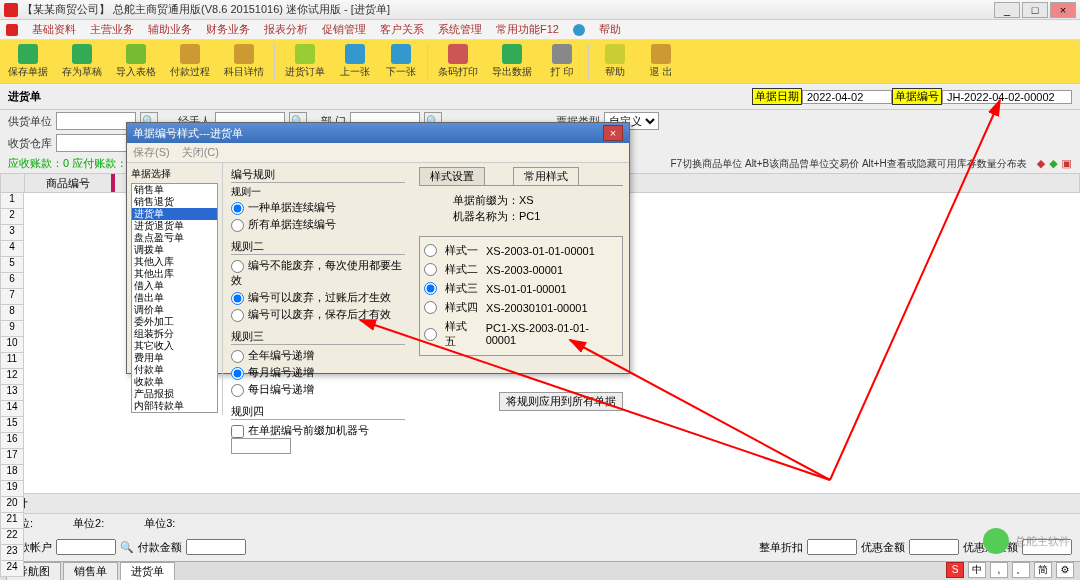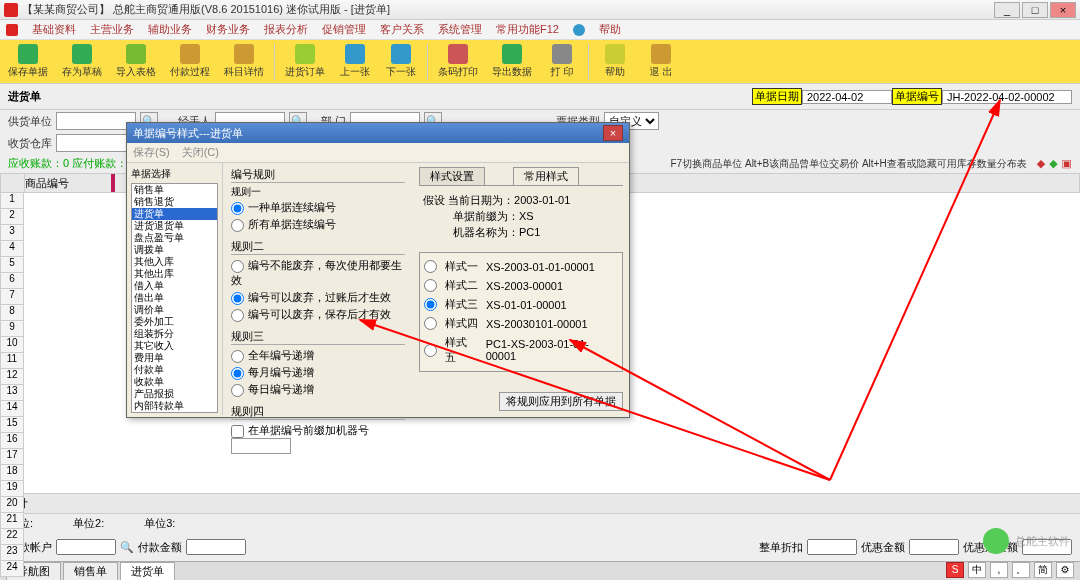--- a/index.html
+++ b/index.html
@@ -21,34 +21,34 @@
 .tag { background: #ff0; border: 1px solid #333; padding: 0 2px; font-size: 11px; font-weight: normal; }
 .val { background: #fff; border: 1px solid #999; padding: 0 4px; font-size: 11px; font-weight: normal; min-width: 90px; display: inline-block; }
 .form-row { background: #eee; padding: 2px 8px; display: flex; align-items: center; gap: 4px; }
 .form-row label { color: #333; }
 .form-row input { border: 1px solid #999; height: 18px; padding: 0 2px; background: #fff; }
 .form-row .qbtn { width: 18px; height: 18px; border: 1px solid #999; background: #eee; cursor: pointer; text-align: center; line-height: 16px; }
 .hints { font-size: 10px; color: #333; margin-left: auto; }
 .grid-area { background: #fff; height: 320px; position: relative; }
 .grid-head { background: #e8e8e8; border: 1px solid #ccc; display: flex; }
 .grid-head .rh { width: 24px; border-right: 1px solid #ccc; height: 18px; }
-.grid-head .ch { width: 90px; border-right: 4px solid #be185d; text-align: left; height: 18px; line-height: 18px; }
+.grid-head .ch { width: 90px; border-right: 4px solid #be185d; text-align: center; height: 18px; line-height: 18px; }
 .grid-body { display: flex; }
 .rownums { width: 24px; }
 .rownums div { height: 16px; border: 1px solid #ccc; border-top: none; text-align: center; font-size: 10px; background: #f4f4f4; }
 .cells { flex: 1; }
 .sum-row { background: #e8e8e8; border-top: 1px solid #ccc; padding: 2px 6px; }
 .unit-row { background: #eee; padding: 2px 8px; display: flex; gap: 40px; border-top: 1px solid #ccc; }
 .bottom-form { background: #eee; padding: 6px 8px; display: flex; align-items: center; gap: 4px; }
 .tabs-footer { background: #ddd; padding: 0 6px; display: flex; gap: 2px; border-top: 1px solid #aaa; }
 .tabs-footer .tab { background: #eee; border: 1px solid #aaa; padding: 1px 10px; cursor: pointer; }
 .tabs-footer .tab.active { background: #fff; }
 
 
-.modal { position: absolute; left: 126px; top: 122px; width: 504px; height: 296px; background: #f0ece0; border: 1px solid #666; box-shadow: 2px 2px 6px rgba(0,0,0,.3); z-index: 50; }
+.modal { position: absolute; left: 126px; top: 122px; width: 504px; height: 252px; background: #f0ece0; border: 1px solid #666; box-shadow: 2px 2px 6px rgba(0,0,0,.3); z-index: 50; }
 .modal .mtitle { background: linear-gradient(#5a8fd8,#3a6fb8); color: #fff; height: 20px; display: flex; align-items: center; padding: 0 6px; }
 .modal .mtitle .t { flex: 1; }
 .modal .mtitle .x { width: 20px; height: 16px; background: #c44; text-align: center; line-height: 14px; cursor: pointer; border: 1px solid #833; }
 .modal .mtool { padding: 2px 6px; display: flex; gap: 12px; border-bottom: 1px solid #ccc; background: #f4f0e4; }
 .modal .mtool span { color: #888; cursor: pointer; }
 .modal .mbody { display: flex; height: 252px; }
 .modal .left { width: 96px; border-right: 1px solid #ccc; padding: 4px; }
 .modal .left .hdr { font-size: 10px; margin-bottom: 2px; }
 .modal .listbox { border: 1px solid #999; background: #fff; height: 230px; overflow: hidden; }
 .modal .listbox div { padding: 0 2px; font-size: 10px; line-height: 12px; cursor: pointer; white-space: nowrap; }
@@ -329,21 +329,20 @@
         <div class="gh">规则四</div>
         <label><input type="checkbox" style=""><span>在单据编号前缀加机器号</span> <input type="text" style=""></label>
       </div>
     </div>
     <div class="right">
       <div class="rtabs">
         <div class="rtab">样式设置</div>
         <div class="rtab active">常用样式</div>
       </div>
       <div class="rinfo">
-        <div>假设  当前日期为：2003-01-01</div>
         <div style="padding-left:30px">单据前缀为：XS</div>
         <div style="padding-left:30px">机器名称为：PC1</div>
       </div>
       <div class="samples">
         <label>
             <input type="radio" style="">
             <span>样式一</span>
             <span>XS-2003-01-01-00001</span>
           </label>
         <label>

